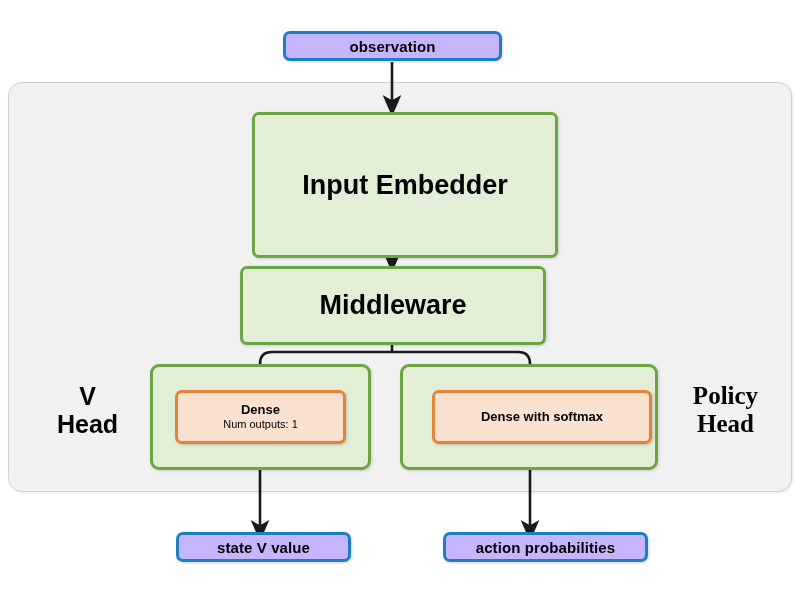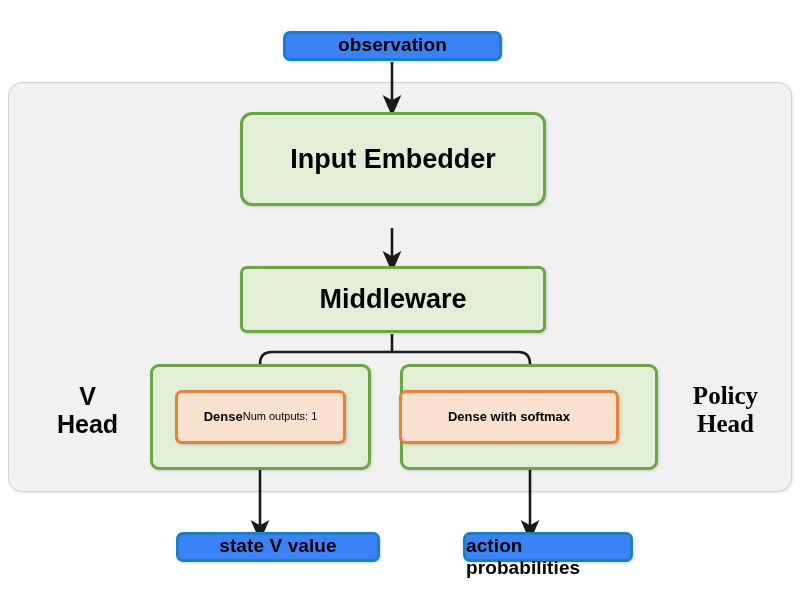--- a/index.html
+++ b/index.html
@@ -28,30 +28,30 @@
     background: #f1f1f1;
     border: 1px solid #d0d0d0;
     border-radius: 14px;
     box-sizing: border-box;
     box-shadow: 1px 1px 3px rgba(0,0,0,0.10);
   }
 
   
   .io-box {
     position: absolute;
-    background: #3b82f6;
+    background: #c4b5fd;
     border: 3px solid #1a7fc4;
     border-radius: 7px;
     box-sizing: border-box;
     display: flex;
-    align-items: flex-start;
+    align-items: center;
     justify-content: center;
     color: #000000;
     font-weight: bold;
-    font-size: 19px;
+    font-size: 15px;
     letter-spacing: 0.1px;
     box-shadow: 1px 1px 3px rgba(0,0,0,0.18);
   }
 
   
   .green-box {
     position: absolute;
     background: #e2eed5;
     border: 3px solid #6aa744;
     border-radius: 7px;
@@ -78,20 +78,21 @@
   }
 
   
   .orange-box {
     position: absolute;
     background: #fbe2d0;
     border: 3px solid #e8813a;
     border-radius: 7px;
     box-sizing: border-box;
     display: flex;
+    flex-direction: column;
     align-items: center;
     justify-content: center;
     color: #000000;
     box-shadow: 1px 1px 3px rgba(0,0,0,0.18);
   }
   .orange-title {
     font-size: 13px;
     font-weight: bold;
     line-height: 1.25;
   }
@@ -148,48 +149,48 @@
 
     <path d="M260,444 L260,531" stroke="#1a1a1a" stroke-width="2.6" fill="none" marker-end="url(#arrowhead)"></path>
 
     <path d="M530,444 L530,531" stroke="#1a1a1a" stroke-width="2.6" fill="none" marker-end="url(#arrowhead)"></path>
   </svg>
 
   <div class="io-box" style="left:283px; top:31px; width:219px; height:30px;">
     <span>observation</span>
   </div>
 
-  <div class="green-box big-label" style="left:240px; top:112px; width:306px; height:94px;border-radius:12px;">
+  <div class="green-box big-label" style="left:252px; top:112px; width:306px; height:146px;">
     <span>Input Embedder</span>
   </div>
 
-  <div class="green-box big-label" style="left:240px; top:266px; width:306px; height:67px;">
+  <div class="green-box big-label" style="left:240px; top:266px; width:306px; height:79px;">
     <span>Middleware</span>
   </div>
 
   <div class="head-container" style="left:150px; top:364px; width:221px; height:106px;"></div>
 
   <div class="orange-box" style="left:175px; top:390px; width:171px; height:54px;">
     <span class="orange-title">Dense</span>
     <span class="orange-sub">Num outputs: 1</span>
   </div>
 
   <div class="head-container" style="left:400px; top:364px; width:258px; height:106px;"></div>
 
-  <div class="orange-box" style="left:399px; top:390px; width:220px; height:54px;">
+  <div class="orange-box" style="left:432px; top:390px; width:220px; height:54px;">
     <span class="orange-title">Dense with softmax</span>
   </div>
 
   <div class="head-label" style="left:30px; top:382px; width:115px;">V
 Head</div>
 
   <div class="head-label" style="left:663px; top:382px; width:125px;font-family:Liberation Serif, serif;">Policy
 Head</div>
 
-  <div class="io-box" style="left:176px; top:532px; width:204px; height:30px;">
+  <div class="io-box" style="left:176px; top:532px; width:175px; height:30px;">
     <span>state V value</span>
   </div>
 
-  <div class="io-box" style="left:443px; top:532px; width:170px; height:30px;margin-left:20px;">
+  <div class="io-box" style="left:443px; top:532px; width:205px; height:30px;">
     <span>action probabilities</span>
   </div>
 
 </div>
 
 </body></html>

